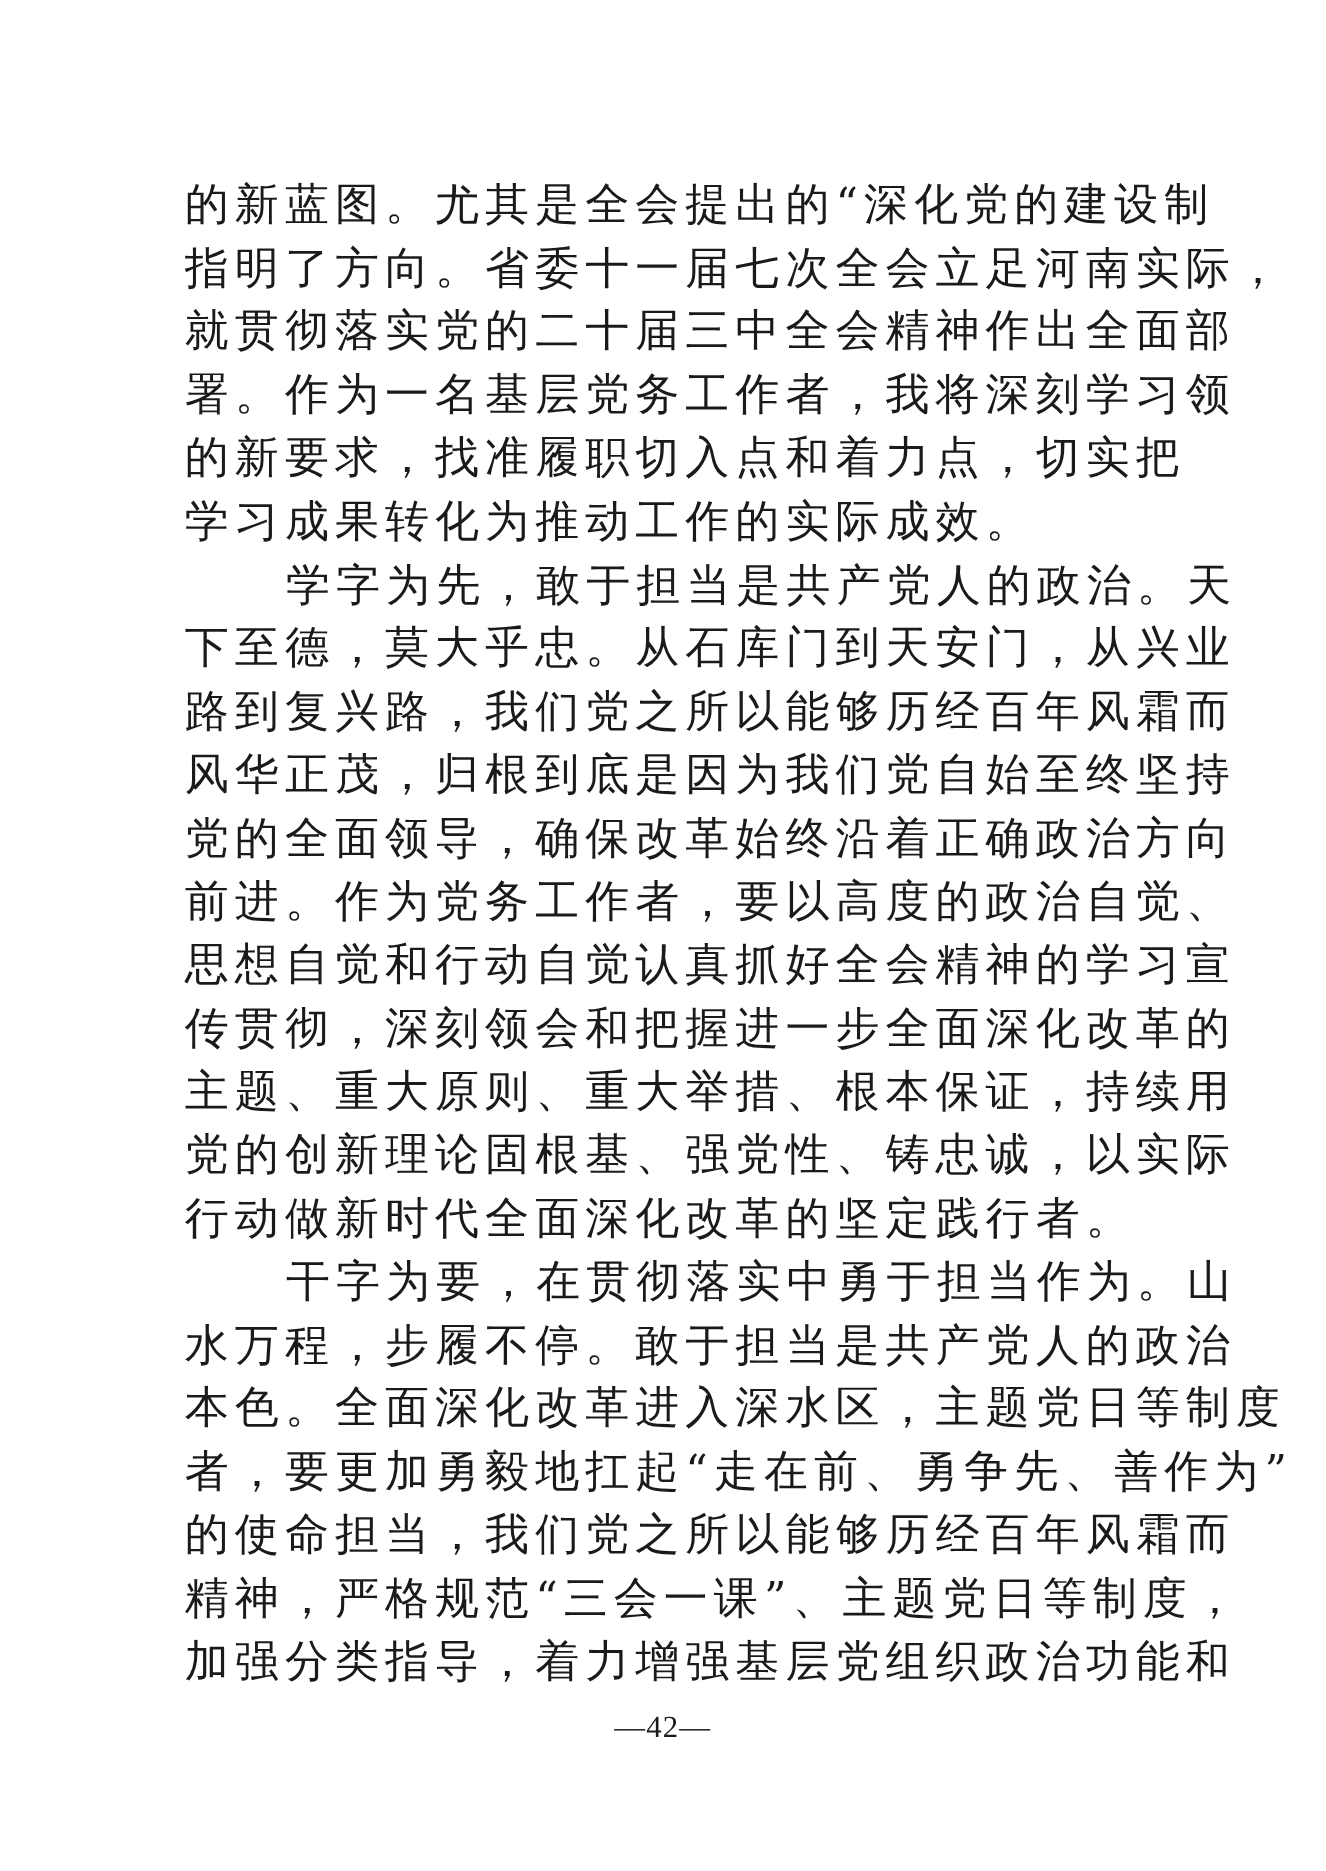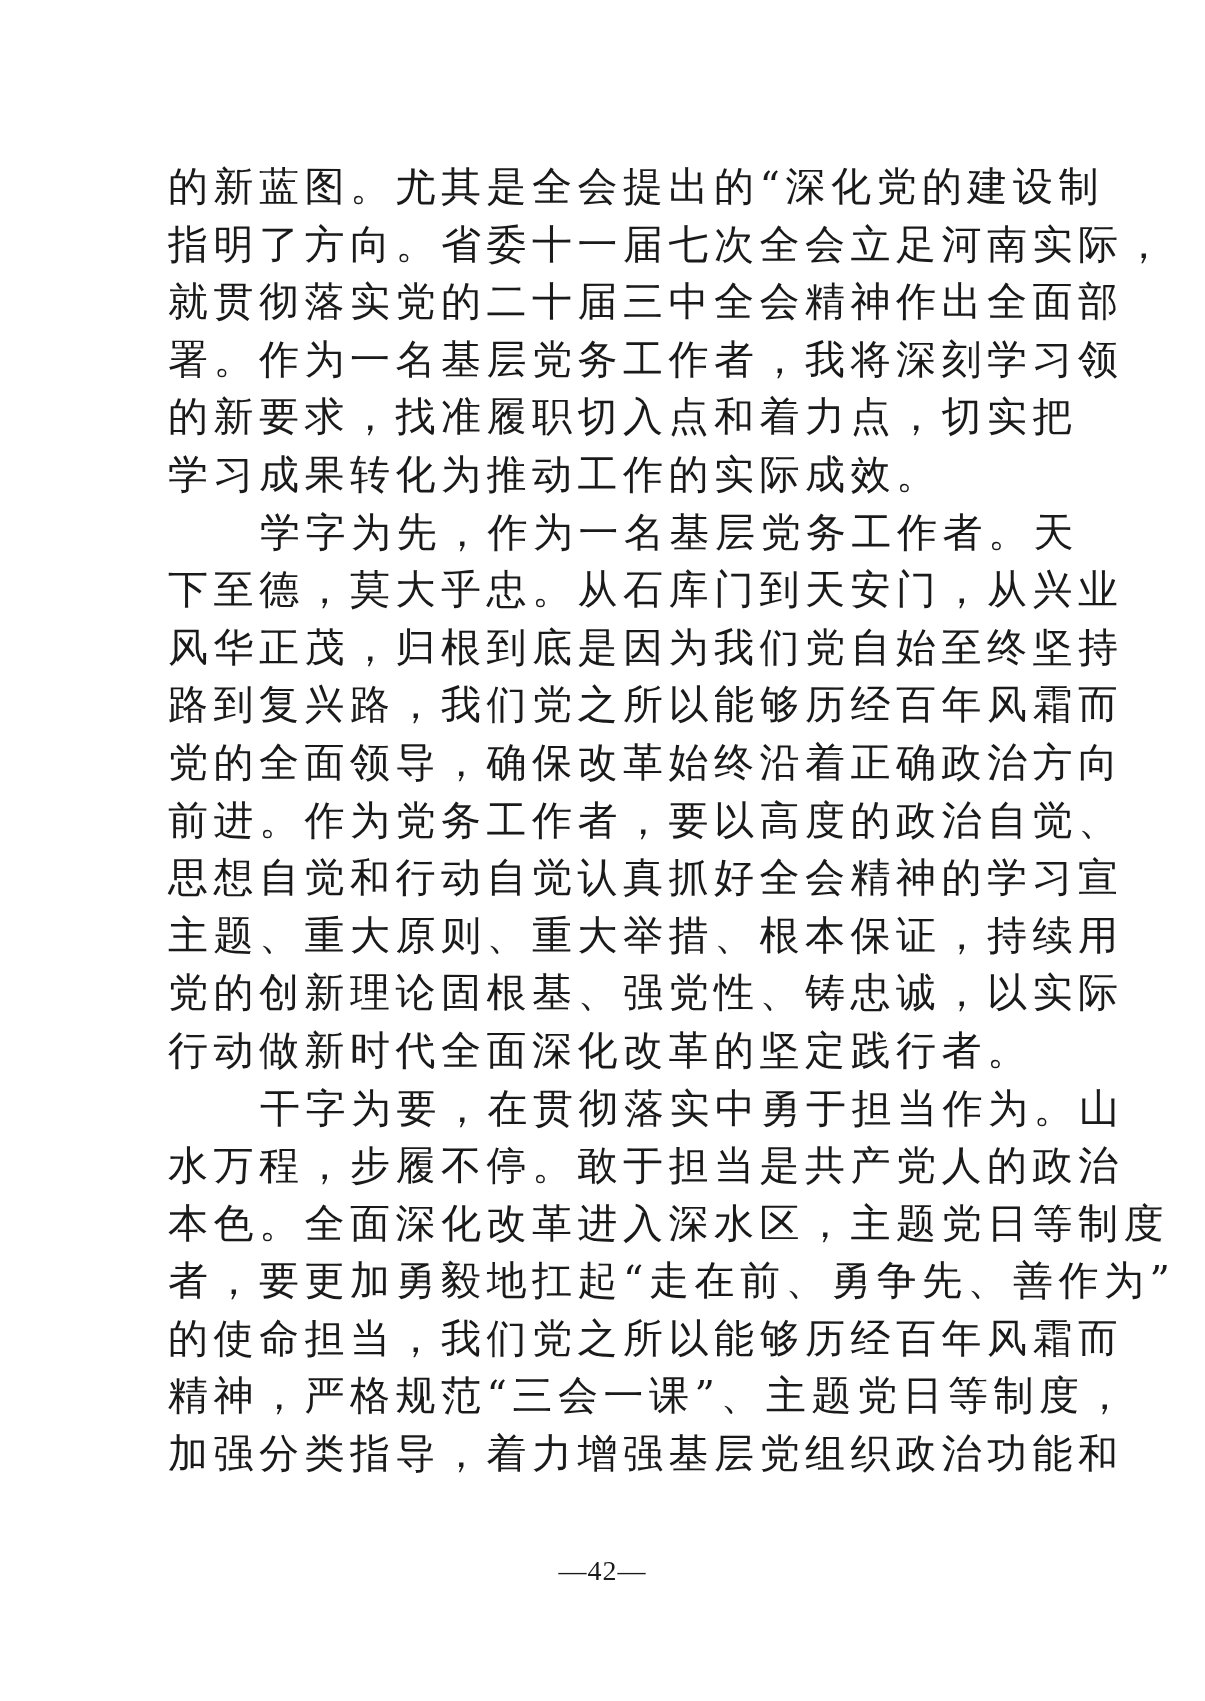--- a/index.html
+++ b/index.html
@@ -55,27 +55,28 @@
 <body>
 
 <div class="page">
   <div class="text-block">
     <span class="line">的新蓝图。尤其是全会提出的“深化党的建设制</span>
     <span class="line">指明了方向。省委十一届七次全会立足河南实际，</span>
     <span class="line">就贯彻落实党的二十届三中全会精神作出全面部</span>
     <span class="line">署。作为一名基层党务工作者，我将深刻学习领</span>
     <span class="line">的新要求，找准履职切入点和着力点，切实把</span>
     <span class="line">学习成果转化为推动工作的实际成效。</span>
-    <span class="line indent">学字为先，作为一名基层党务工作者。天</span>
+    <span class="line indent">学字为先，敢于担当是共产党人的政治。天</span>
     <span class="line">下至德，莫大乎忠。从石库门到天安门，从兴业</span>
+    <span class="line">路到复兴路，我们党之所以能够历经百年风霜而</span>
     <span class="line">风华正茂，归根到底是因为我们党自始至终坚持</span>
-    <span class="line">路到复兴路，我们党之所以能够历经百年风霜而</span>
     <span class="line">党的全面领导，确保改革始终沿着正确政治方向</span>
     <span class="line">前进。作为党务工作者，要以高度的政治自觉、</span>
     <span class="line">思想自觉和行动自觉认真抓好全会精神的学习宣</span>
+    <span class="line">传贯彻，深刻领会和把握进一步全面深化改革的</span>
     <span class="line">主题、重大原则、重大举措、根本保证，持续用</span>
     <span class="line">党的创新理论固根基、强党性、铸忠诚，以实际</span>
     <span class="line">行动做新时代全面深化改革的坚定践行者。</span>
     <span class="line indent">干字为要，在贯彻落实中勇于担当作为。山</span>
     <span class="line">水万程，步履不停。敢于担当是共产党人的政治</span>
     <span class="line">本色。全面深化改革进入深水区，主题党日等制度</span>
     <span class="line">者，要更加勇毅地扛起“走在前、勇争先、善作为”</span>
     <span class="line">的使命担当，我们党之所以能够历经百年风霜而</span>
     <span class="line">精神，严格规范“三会一课”、主题党日等制度，</span>
     <span class="line">加强分类指导，着力增强基层党组织政治功能和</span>

